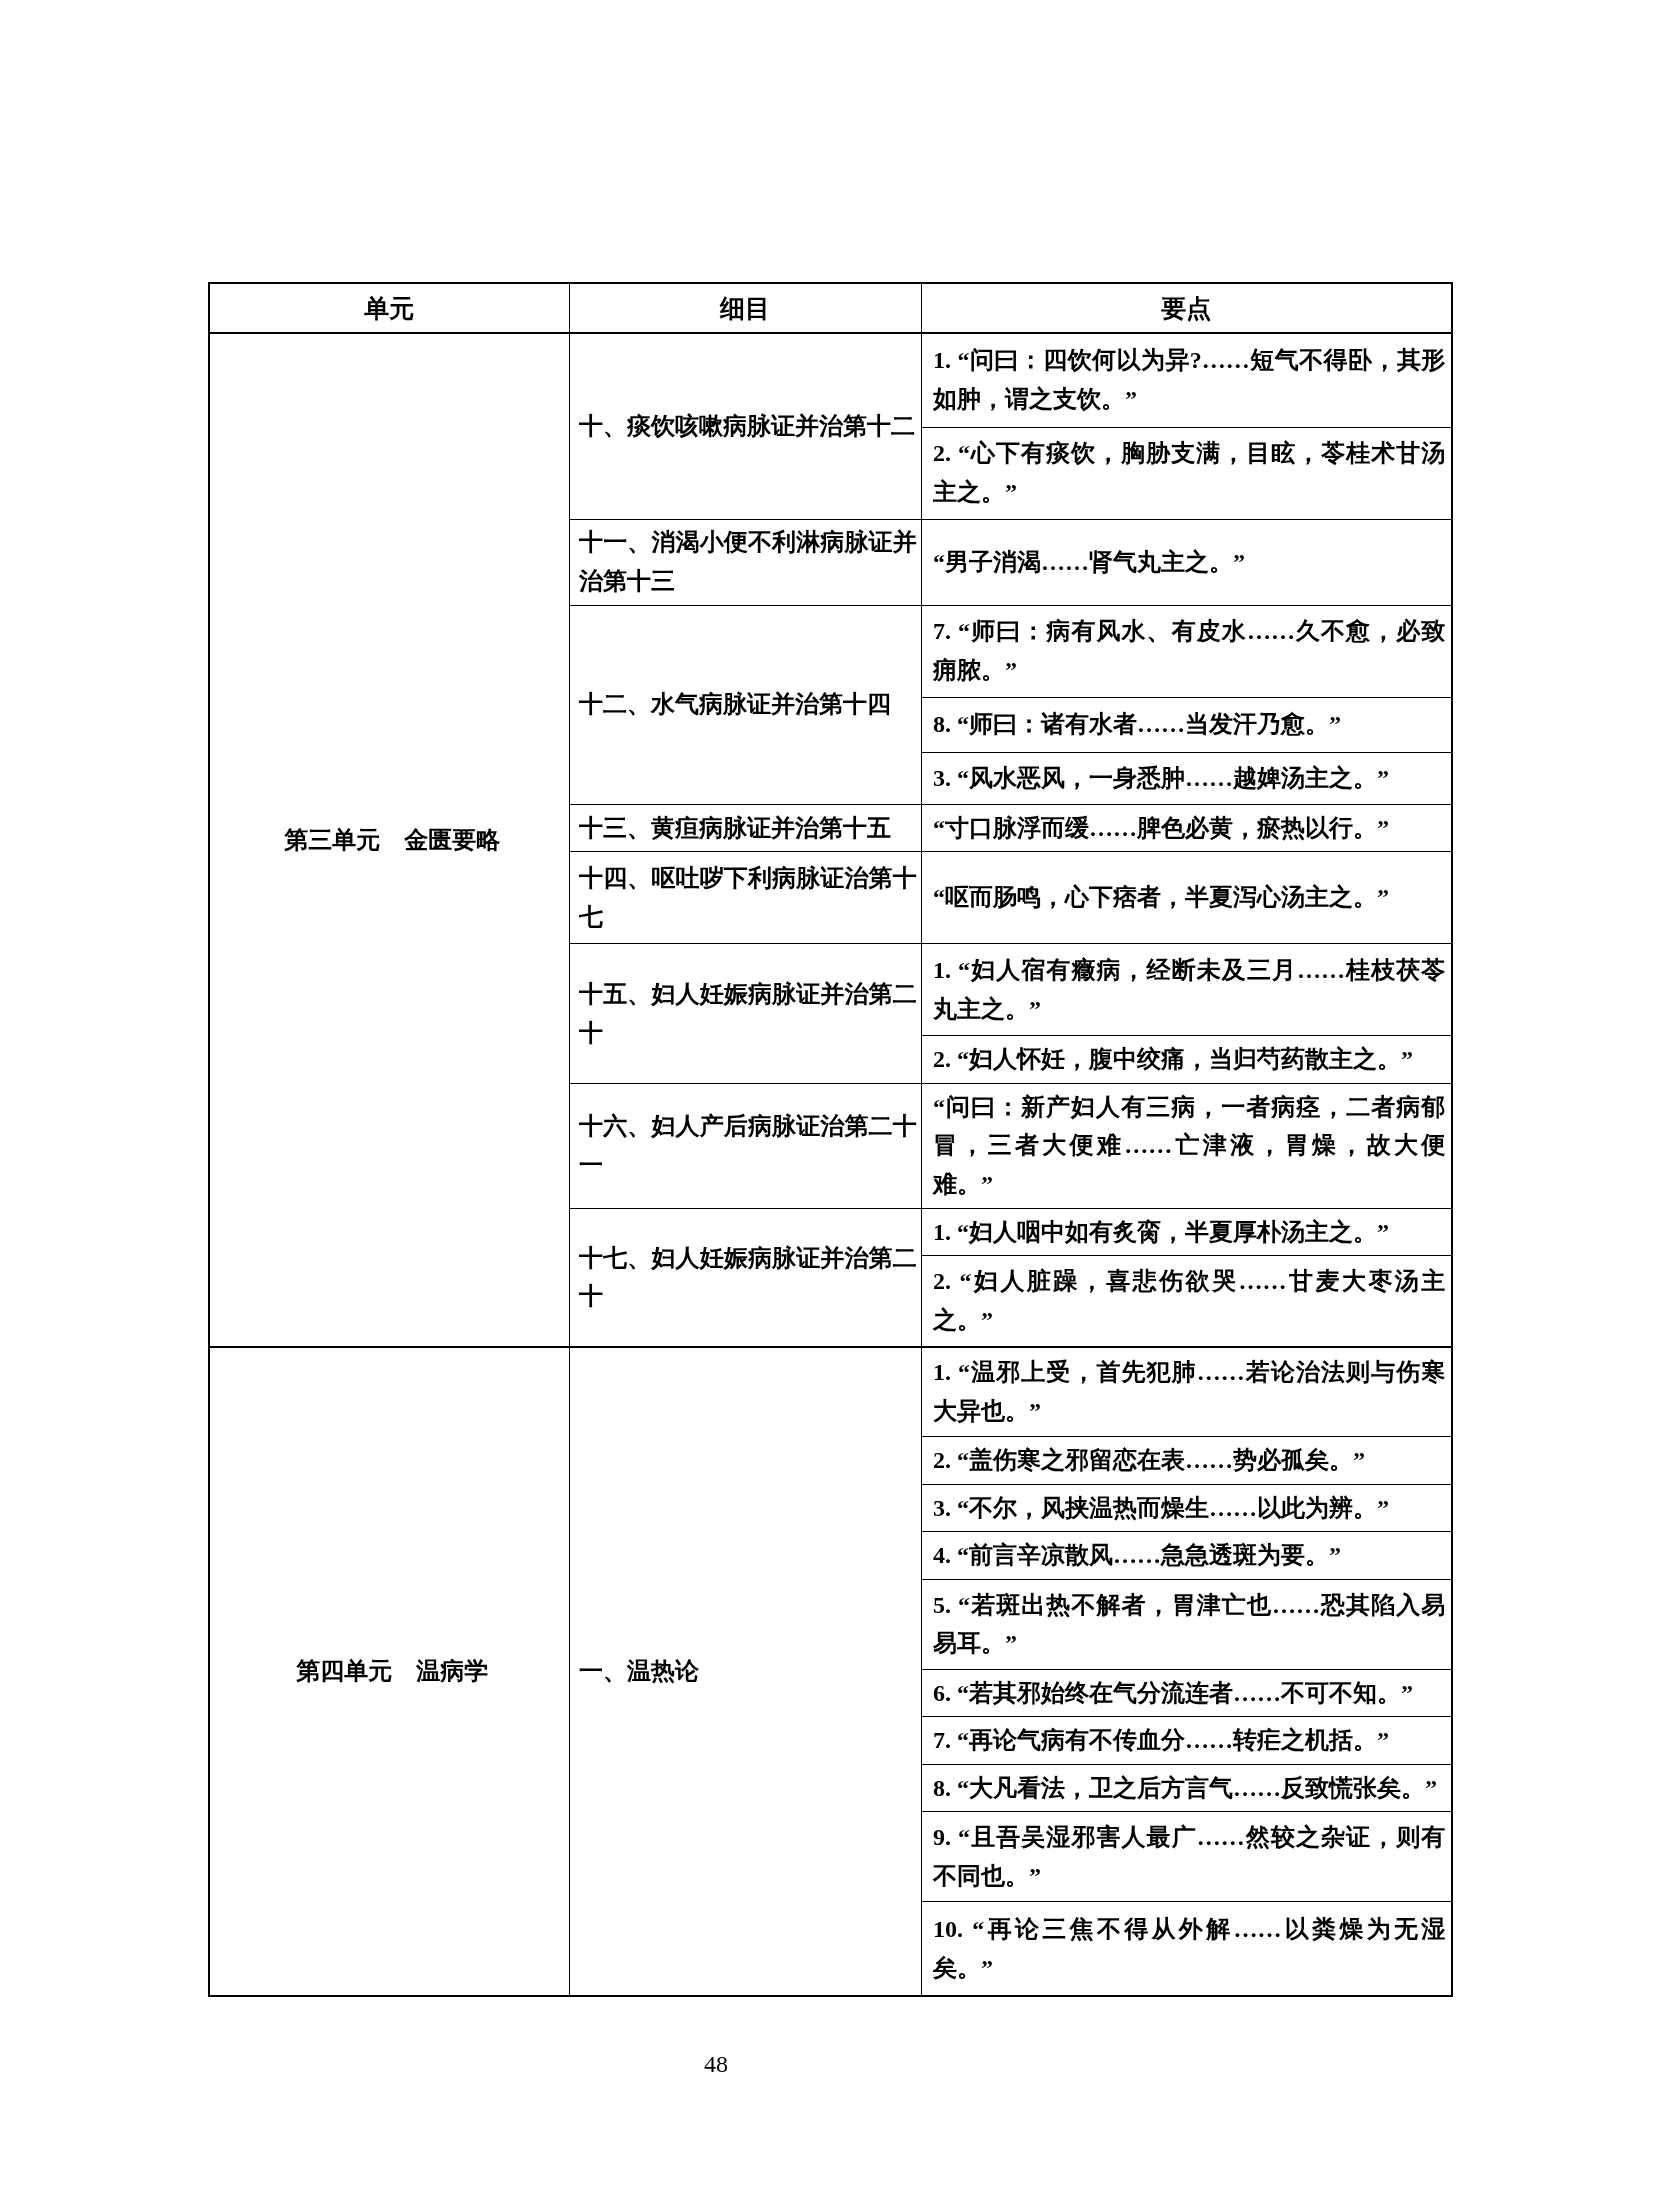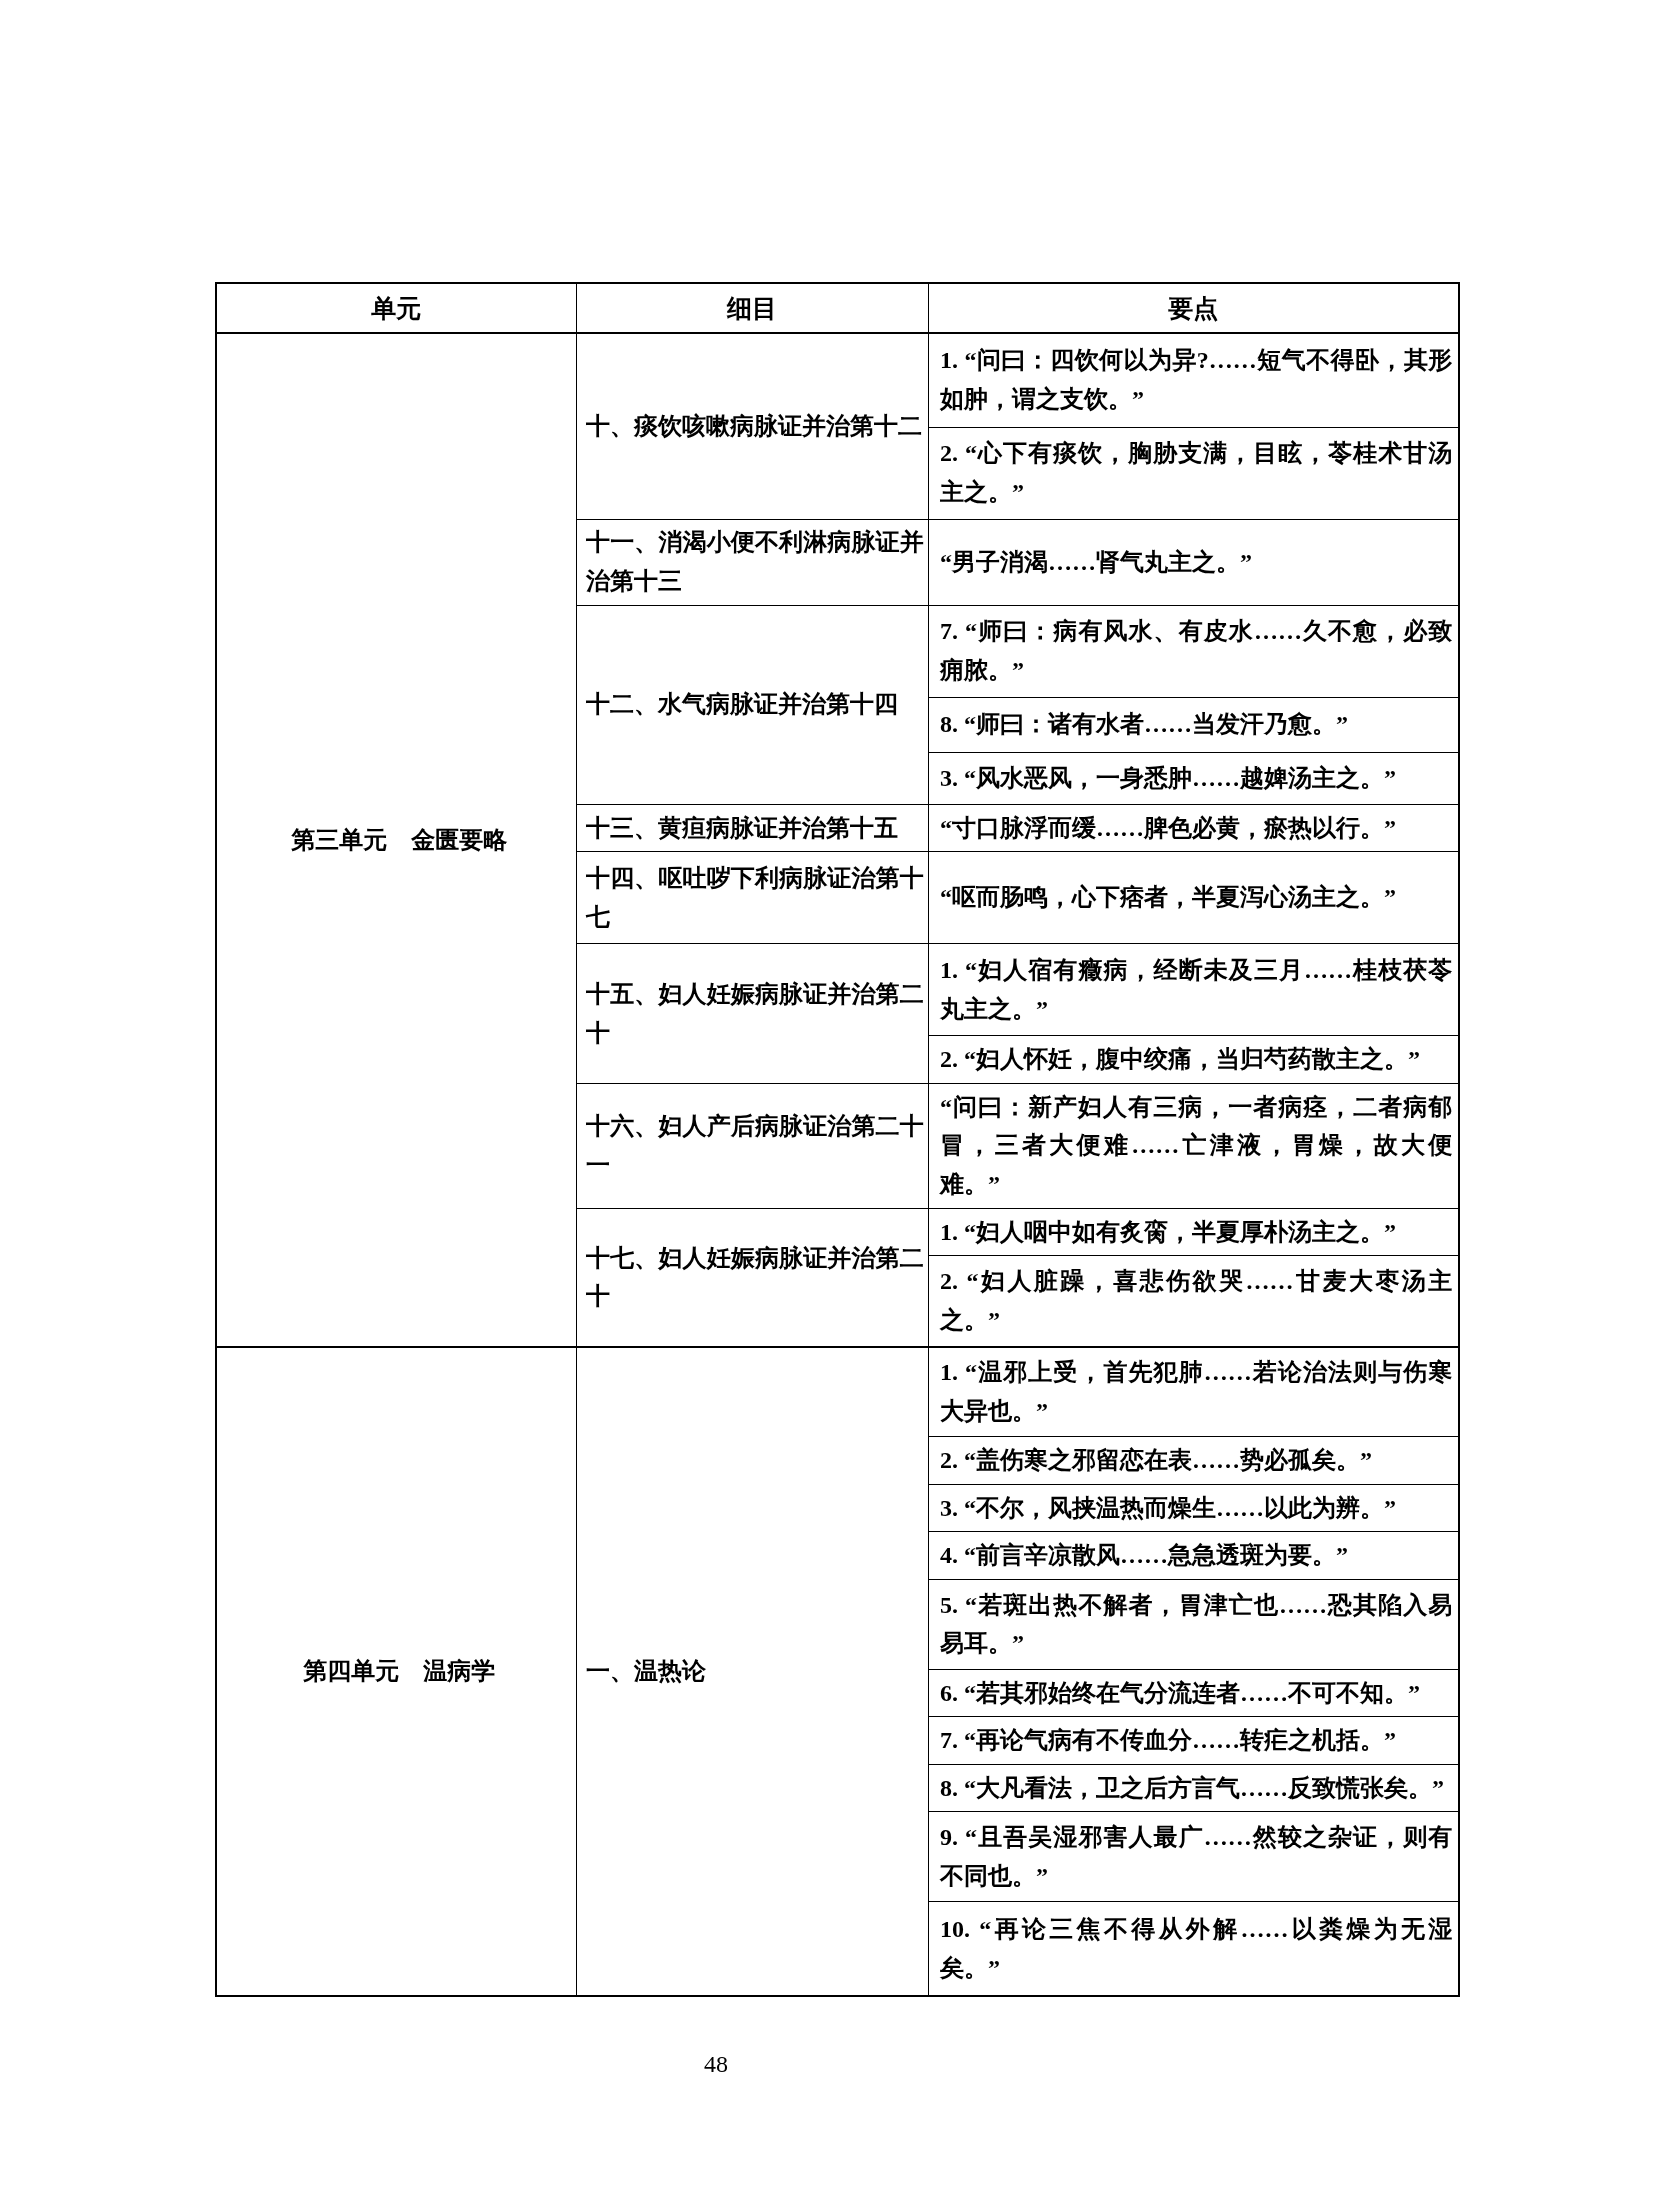--- a/index.html
+++ b/index.html
@@ -8,21 +8,21 @@
     background: #ffffff;
     color: #000000;
     font-family: "Liberation Serif", "DejaVu Serif", serif;
     position: relative;
     overflow: hidden;
   }
   .page { position: absolute; inset: 0; }
 
   table.syllabus {
     position: absolute;
-    left: 215px; top: 282px;
+    left: 208px; top: 282px;
     width: 1243px;
     border-collapse: collapse;
     table-layout: fixed;
     border: 2.9px solid #000;
   }
   col.c1 { width: 360px; }
   col.c2 { width: 352px; }
   col.c3 { width: 531px; }
 
   th, td { border: 1.9px solid #000; vertical-align: middle; font-weight: bold; }

